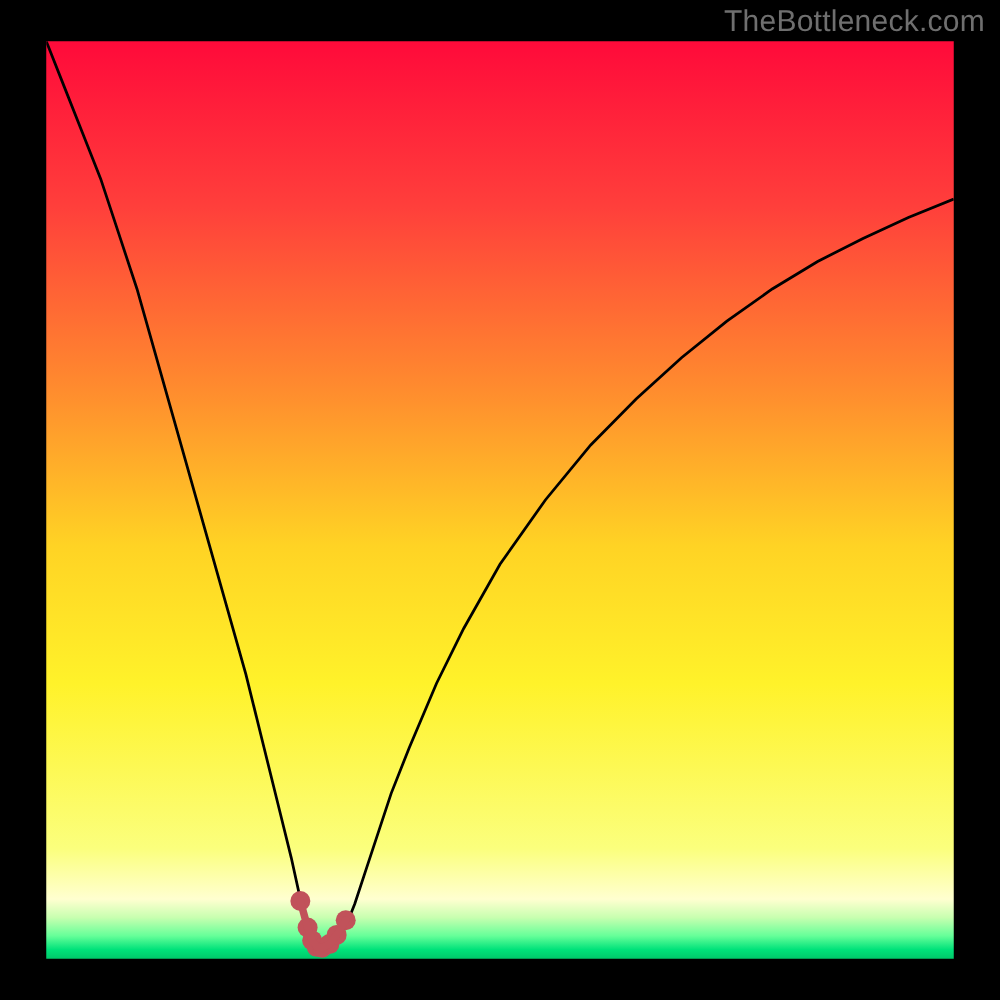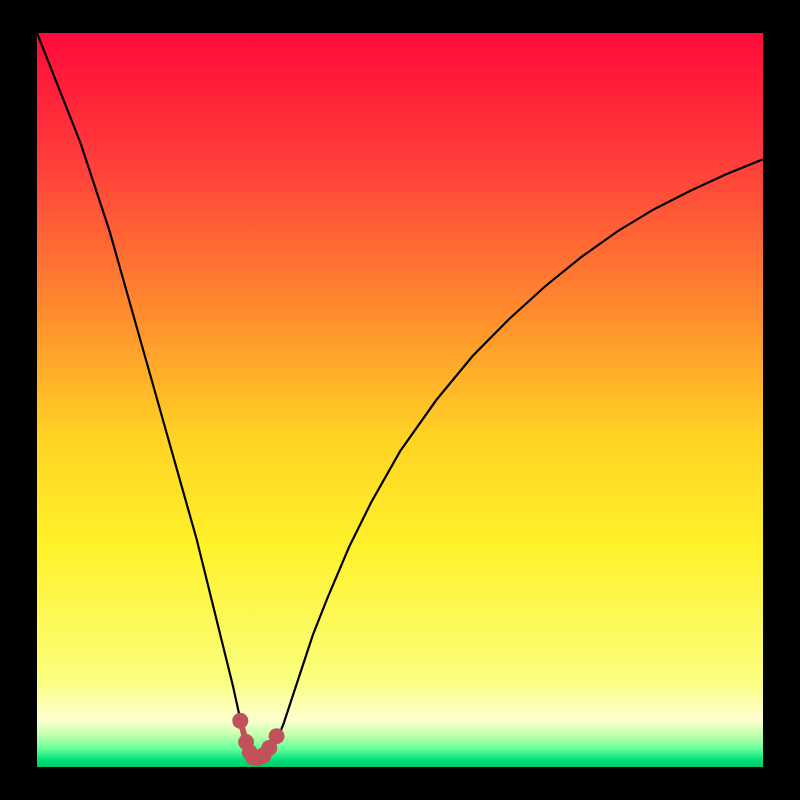--- a/index.html
+++ b/index.html
@@ -27,20 +27,21 @@
     letter-spacing: 0.2px;
   }
   svg {
     display: block;
   }
 </style>
 </head>
 <body>
 
 <div id="stage">
+  <div id="watermark">TheBottleneck.com</div>
 
   <svg id="chart-svg" width="800" height="800" viewBox="0 0 800 800">
     <defs>
       <linearGradient id="bg-grad" x1="0" y1="0" x2="0" y2="1">
           <stop offset="0.00%" stop-color="#ff0a3a"></stop>
           <stop offset="18.00%" stop-color="#ff3f3b"></stop>
           <stop offset="38.00%" stop-color="#ff8c2e"></stop>
           <stop offset="55.00%" stop-color="#ffd324"></stop>
           <stop offset="70.00%" stop-color="#fff22a"></stop>
           <stop offset="88.00%" stop-color="#fbff7d"></stop>

